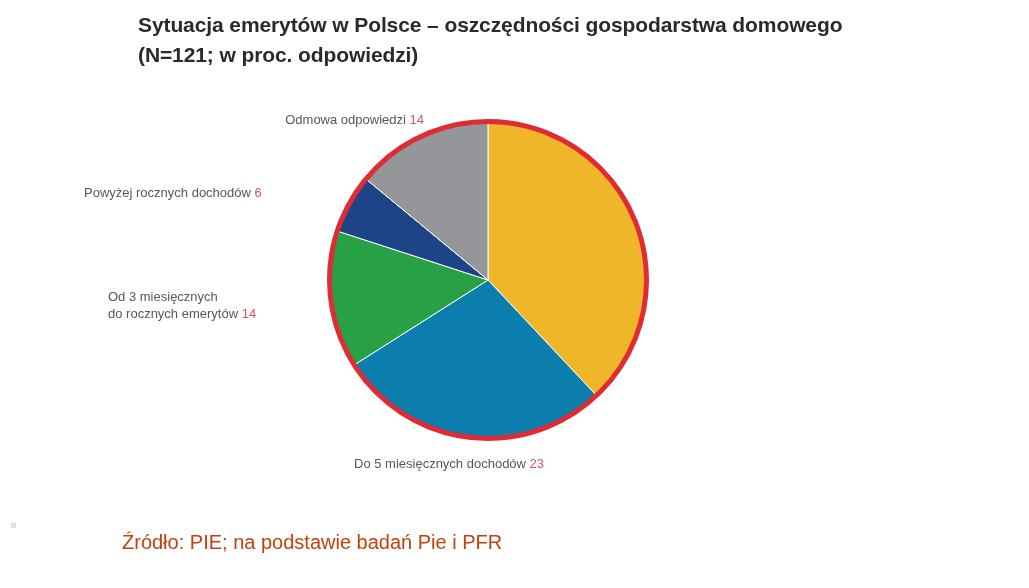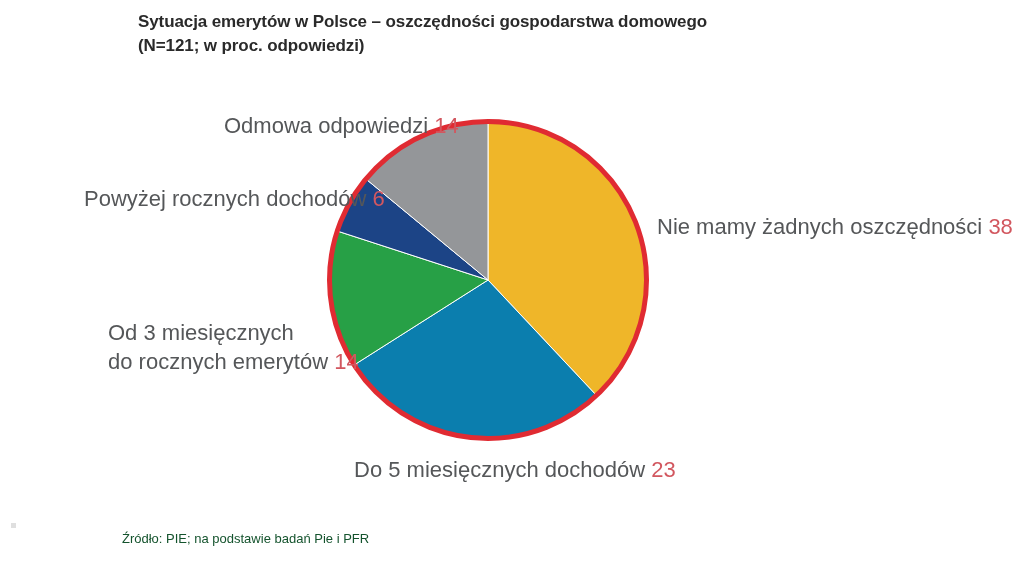--- a/index.html
+++ b/index.html
@@ -19,21 +19,21 @@
     position: absolute;
     inset: 0;
   }
 
   
   #chart-title {
     position: absolute;
     left: 138px;
     top: 10px;
     width: 800px;
-    font-size: 17px;
+    font-size: 21px;
     font-weight: bold;
     color: #2a2a2a;
     line-height: 1.42;
     letter-spacing: -0.1px;
   }
   #chart-title .tline {
     display: block;
     white-space: nowrap;
   }
 
@@ -47,46 +47,46 @@
   }
   #pie-svg {
     display: block;
     width: 326px;
     height: 326px;
   }
 
   
   .slice-label {
     position: absolute;
-    font-size: 22px;
+    font-size: 13px;
     color: #555759;
     line-height: 1.33;
     white-space: nowrap;
   }
   .slice-label .val {
     color: #d2575f;
   }
   .slice-label .lline {
     display: block;
     white-space: nowrap;
   }
 
   #label-refusal   { left: 224px; top: 111px; text-align: right; width: 200px; }
   #label-above-yr  { left: 84px;  top: 184px; text-align: left; width: 250px; }
-  #label-3m-to-yr  { left: 108px; top: 288px; text-align: left;  width: 230px; margin-top: 30px; }
+  #label-3m-to-yr  { left: 108px; top: 288px; text-align: left;  width: 230px; }
   #label-no-save   { left: 657px; top: 212px; text-align: left;  width: 340px; }
   #label-to-3m     { left: 354px; top: 455px; text-align: left;  width: 320px; }
 
   
   #source-note {
     position: absolute;
     left: 122px;
     top: 531px;
-    font-size: 13px;
-    color: #14532d;
+    font-size: 20px;
+    color: #c2410c;
     white-space: nowrap;
   }
 
   
   #corner-artifact {
     position: absolute;
     left: 11px;
     top: 523px;
     width: 5px;
     height: 5px;
@@ -123,23 +123,20 @@
 
   <div class="slice-label" id="label-above-yr">
     <span class="lline"><span>Powyżej rocznych dochodów</span> <span class="val">6</span></span>
   </div>
 
   <div class="slice-label" id="label-3m-to-yr">
     <span class="lline">Od 3 miesięcznych</span>
     <span class="lline"><span>do rocznych emerytów</span> <span class="val">14</span></span>
   </div>
 
-  <div class="slice-label" id="label-no-save">
-    <span class="lline"><span>Nie mamy żadnych oszczędności</span> <span class="val">38</span></span>
-  </div>
 
   <div class="slice-label" id="label-to-3m">
     <span class="lline"><span>Do 5 miesięcznych dochodów</span>  <span class="val">23</span></span>
   </div>
 
   <div id="source-note">Źródło: PIE; na podstawie badań Pie i PFR</div>
 
   <div id="corner-artifact"></div>
 
 </div>

